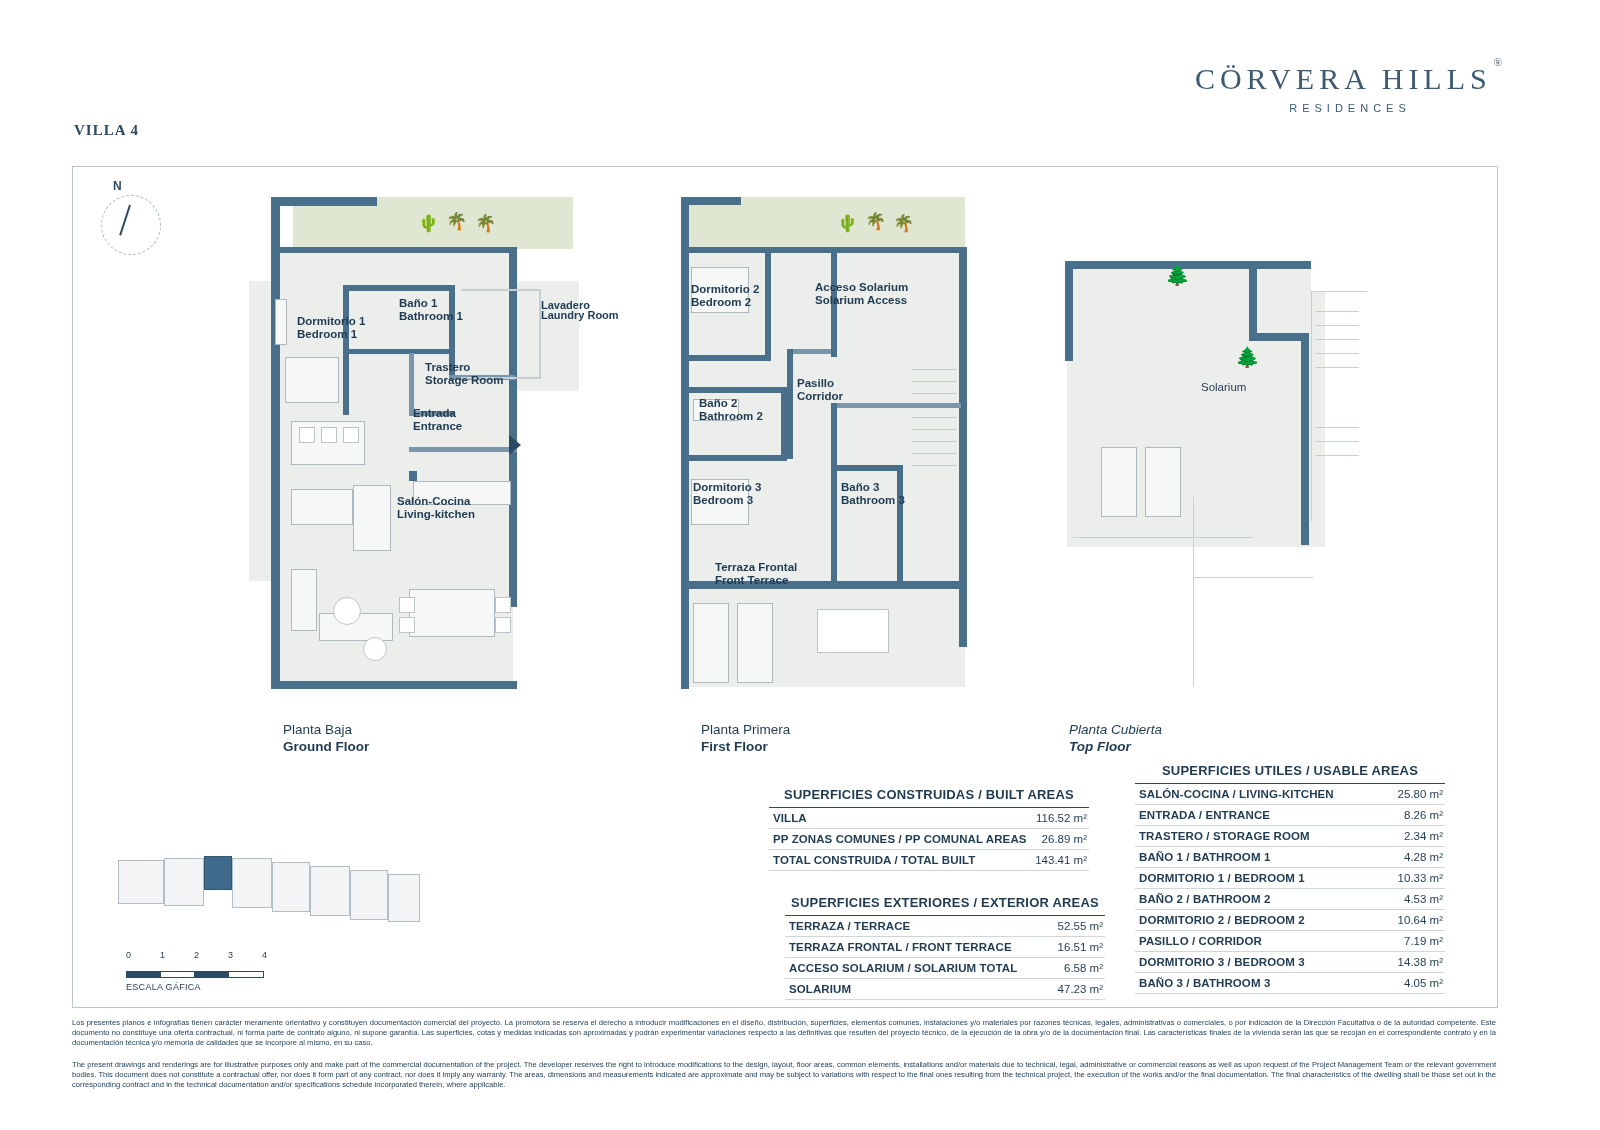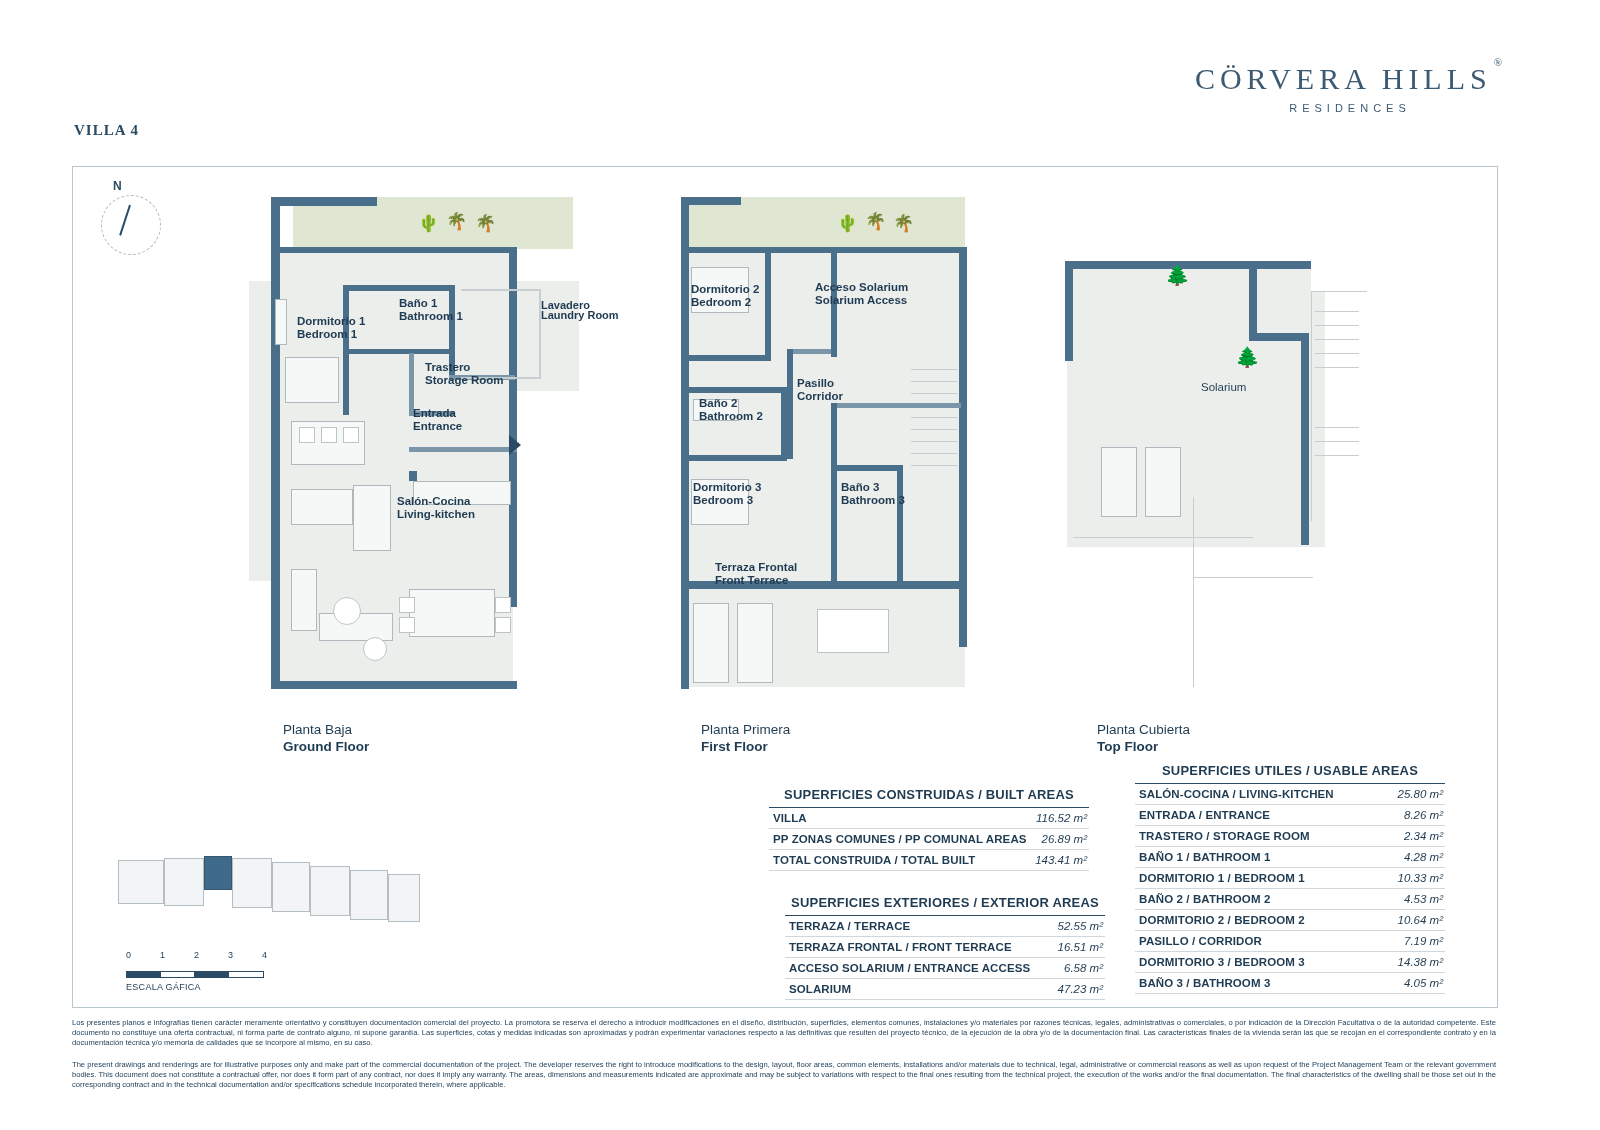--- a/index.html
+++ b/index.html
@@ -38,21 +38,21 @@
   .furn{position:absolute;border:1px solid #aeb8bd;background:#f6f7f7;}
   .furn2{position:absolute;border:1px solid #bcc4c8;background:#ffffff;}
   .tree{position:absolute;color:#9bb07e;font-size:17px;line-height:17px;}
   .tree2{position:absolute;color:#8aa36c;font-size:20px;line-height:20px;}
 
   
   .tbl{position:absolute;font-size:11.5px;color:#1f3b52;text-align:center;}
   .tbl .hd{font-size:13px;font-weight:700;letter-spacing:.2px;padding-bottom:5px;border-bottom:1.6px solid #2b4a63;}
   .tbl .row{display:flex;justify-content:space-between;border-bottom:1px solid #cfd7dc;padding:4px 2px 4px 4px;}
   .tbl .row .k{font-weight:700;letter-spacing:.1px;}
-  .tbl .row .v{font-weight:400;font-style:italic;}
+  .tbl .row .v{font-weight:400;}
 
   
   .sitemap{position:absolute;left:118px;top:846px;width:300px;height:75px;}
   .sm-plot{position:absolute;border:1px solid #b3bdc4;background:#f2f4f5;}
   .sm-hl{position:absolute;background:#3f6a8c;border:1px solid #34566f;}
 
   .scale{position:absolute;left:126px;top:950px;width:190px;font-size:9px;color:#1f3b52;}
   .scale .bar{position:relative;height:7px;width:172px;margin-top:11px;}
   .scale .seg{position:absolute;top:0;height:7px;width:34px;}
   .scale .ticks{position:relative;height:10px;width:180px;}
@@ -253,21 +253,21 @@
 
       <div class="furn" style="left:48px;top:200px;width:34px;height:68px;"></div>
       <div class="furn" style="left:92px;top:200px;width:34px;height:68px;"></div>
 
       <div class="tree2" style="left:112px;top:18px;">🌲</div>
       <div class="tree2" style="left:182px;top:100px;">🌲</div>
       <div class="lbl" style="left:148px;top:134px;">
         <span style="font-weight:400;">Solarium</span>
       </div>
     </div>
-    <div class="floorcap" style="left:1024px;top:554px;">
+    <div class="floorcap" style="left:996px;top:554px;font-style:italic;">
       <span>Planta Cubierta</span><br><b>Top Floor</b>
     </div>
 
     <div class="tbl" style="left:696px;top:620px;width:320px;">
       <div class="hd">SUPERFICIES CONSTRUIDAS / BUILT AREAS</div>
       <div class="row">
           <span class="k">VILLA</span>
           <span class="v">116.52 m²</span>
         </div>
       <div class="row">
@@ -284,21 +284,21 @@
       <div class="hd">SUPERFICIES EXTERIORES / EXTERIOR AREAS</div>
       <div class="row">
           <span class="k">TERRAZA / TERRACE</span>
           <span class="v">52.55 m²</span>
         </div>
       <div class="row">
           <span class="k">TERRAZA FRONTAL / FRONT TERRACE</span>
           <span class="v">16.51 m²</span>
         </div>
       <div class="row">
-          <span class="k">ACCESO SOLARIUM / ENTRANCE ACCESS</span>
+          <span class="k">ACCESO SOLARIUM / SOLARIUM TOTAL</span>
           <span class="v">6.58 m²</span>
         </div>
       <div class="row">
           <span class="k">SOLARIUM</span>
           <span class="v">47.23 m²</span>
         </div>
     </div>
 
     <div class="tbl" style="left:1062px;top:596px;width:310px;">
       <div class="hd">SUPERFICIES UTILES / USABLE AREAS</div>

